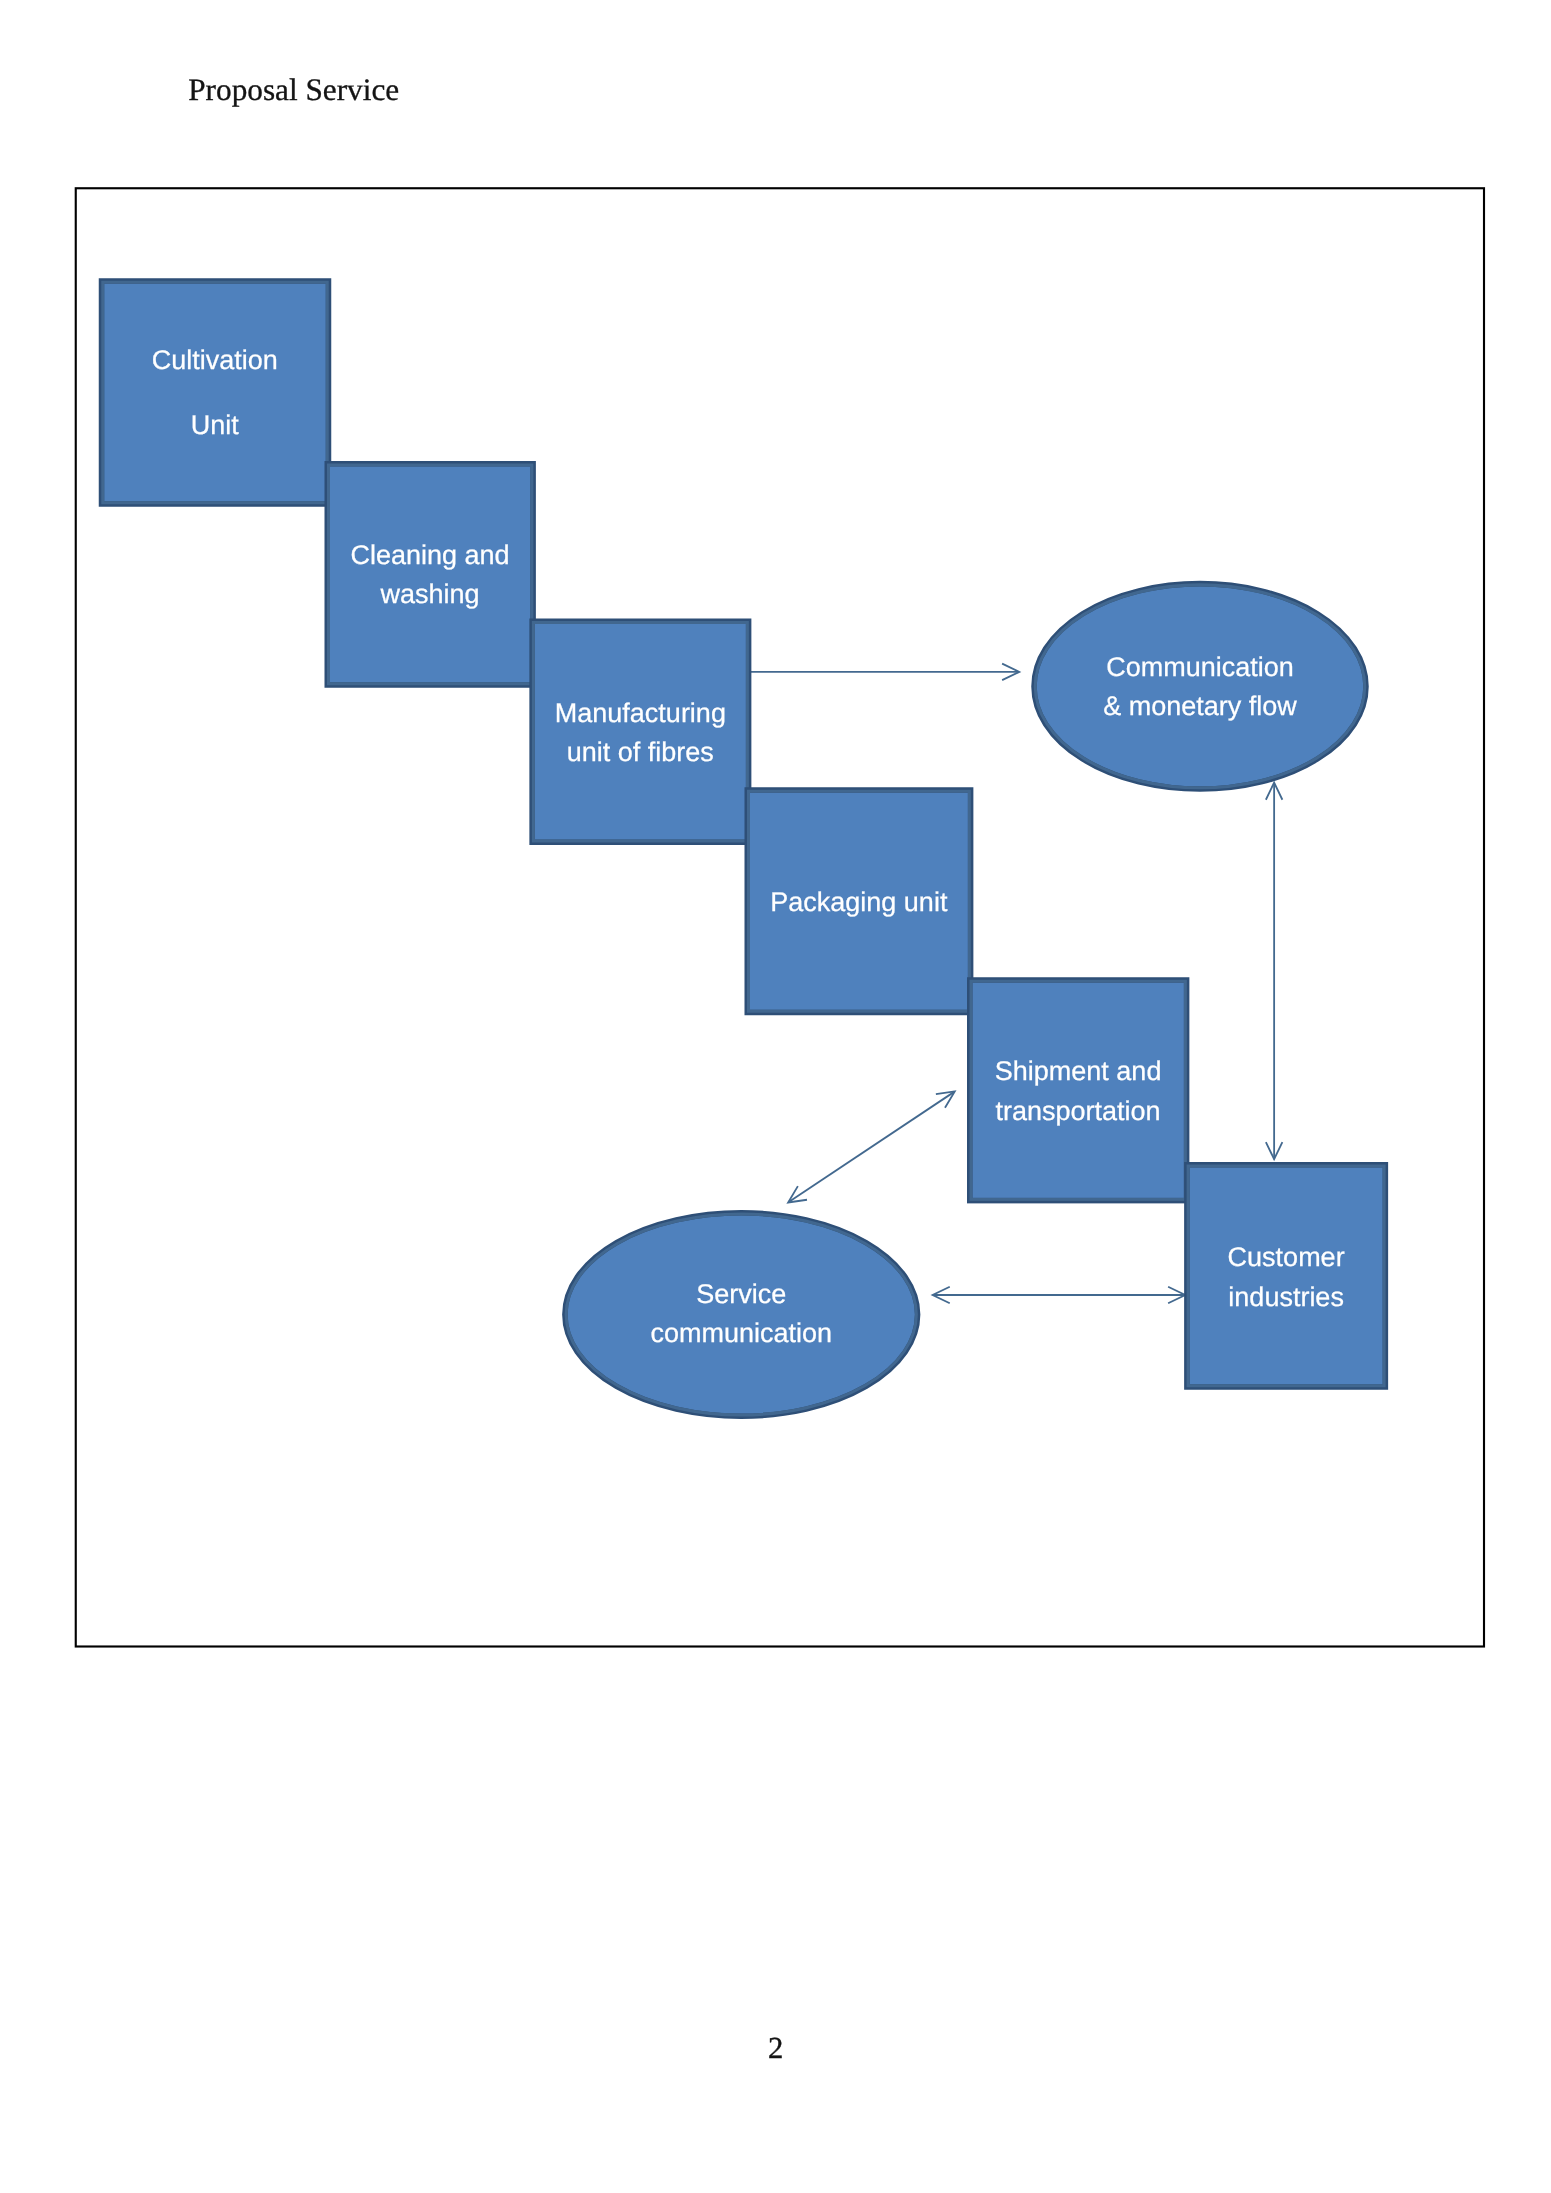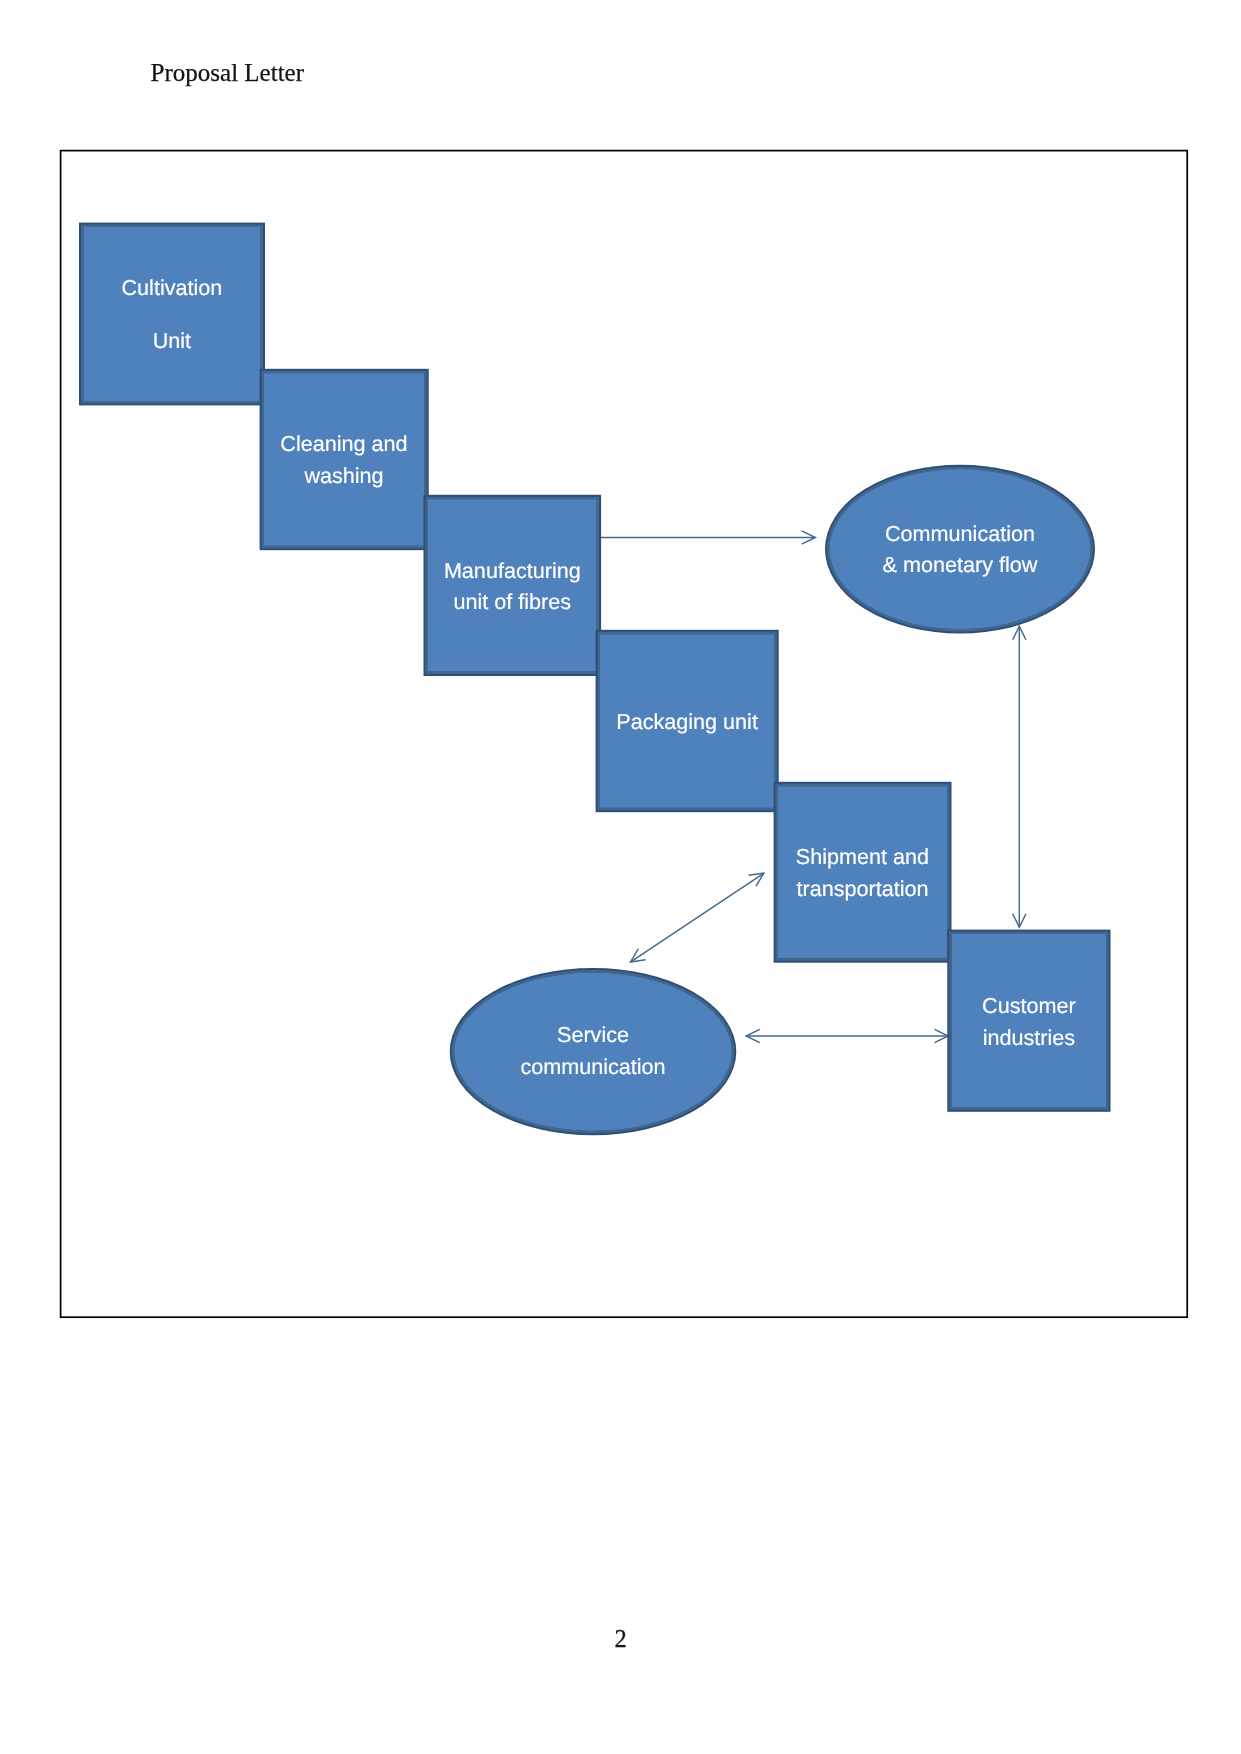--- a/index.html
+++ b/index.html
@@ -15,21 +15,21 @@
            shape-rendering:geometricPrecision;}
   .node-label{fill:#ffffff;font-family:"Liberation Sans",sans-serif;font-size:21.6px;
               text-anchor:middle;stroke:#ffffff;stroke-width:0.2px;paint-order:stroke fill;
               text-rendering:geometricPrecision;}
 </style>
 </head>
 <body>
 
 <div class="page">
 
-  <div id="doc-title">Proposal Letter</div>
+  <div id="doc-title">Proposal Service</div>
 
   <svg id="flow" viewBox="0 0 1241 1754" width="1241" height="1754">
 
     <rect x="60.6" y="150.6" width="1126.6" height="1166.6" fill="none" stroke="#000000" stroke-width="1.7"></rect>
 
     <g fill="none" stroke="#43698f" stroke-width="1.45">
       <g>
         <path d="M596.5 537.5 L815.2 537.5"></path>
         <path d="M801.7 530.9 L815.4 537.5 L801.7 544.1"></path>
       </g>

